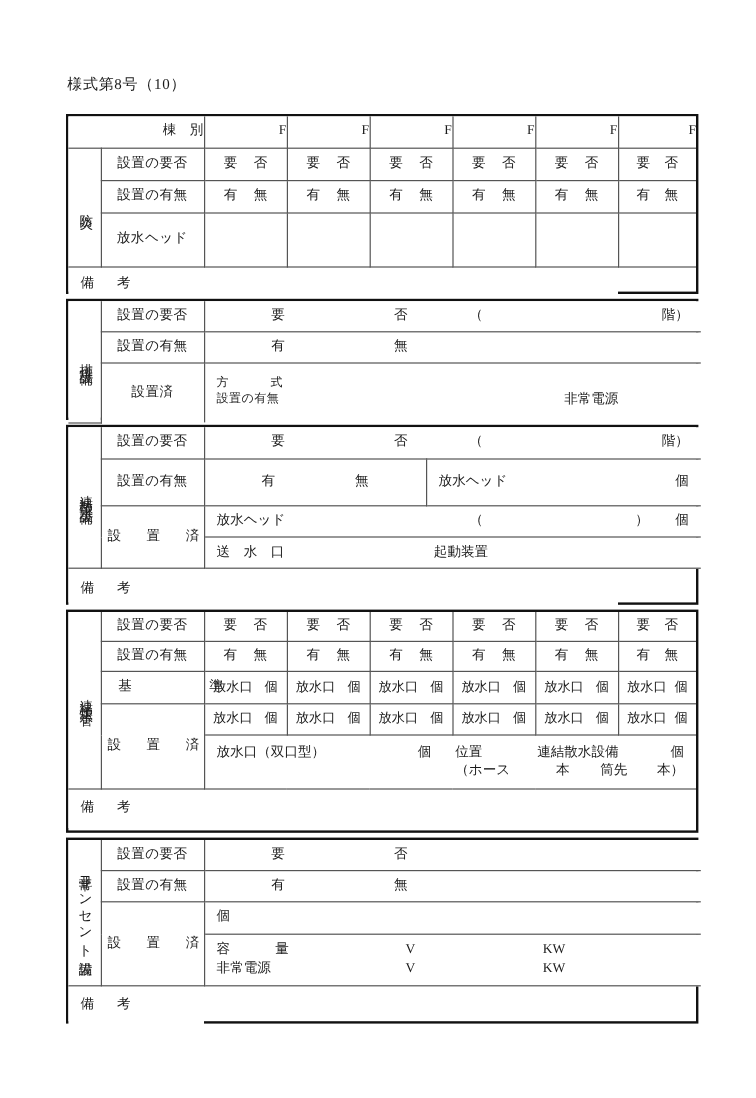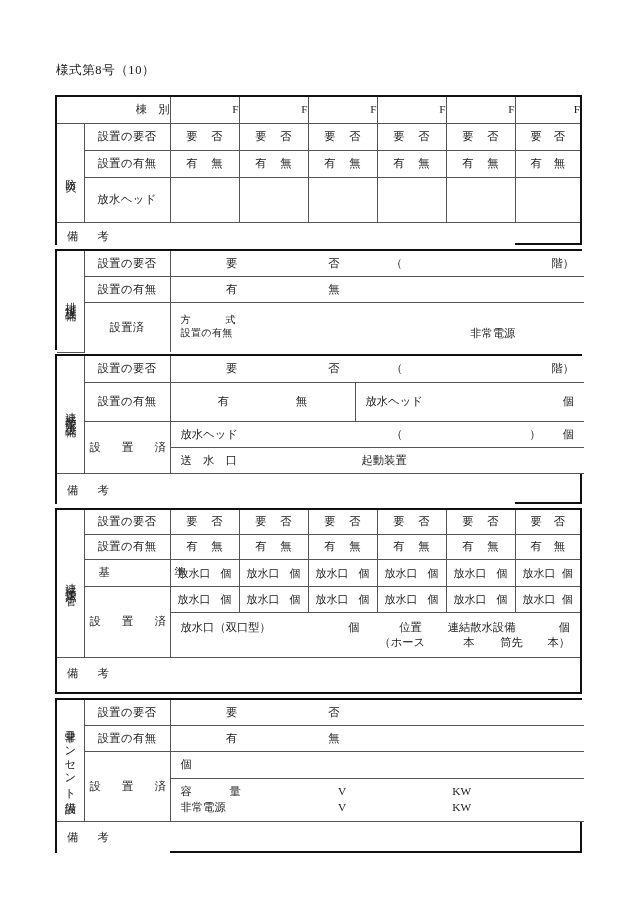--- a/index.html
+++ b/index.html
@@ -548,21 +548,21 @@
                 <span>個</span>
               </div>
             </td>
       </tr>
       <tr>
         <td colspan="6" style="height:44px">
           <div class="twoline" style="padding-top:4px">
             <div class="tl-row">
               <span style="flex:0 0 40%; text-align:left">放水口（双口型）</span>
               <span style="flex:0 0 9%; text-align:center">個</span>
-              <span style="flex:0 0 16%; text-align:center; padding-left:8px">位置</span>
+              <span style="flex:0 0 16%; text-align:left; padding-left:8px">位置</span>
               <span style="flex:1 1 auto; text-align:left; padding-left:6px">連結散水設備</span>
               <span style="flex:0 0 auto; text-align:right">個</span>
             </div>
             <div class="tl-row">
               <span style="flex:0 0 40%"></span>
               <span style="flex:0 0 9%"></span>
               <span style="flex:0 0 16%; text-align:left; padding-left:8px">（ホース</span>
               <span style="flex:0 0 14%; text-align:center">本</span>
               <span style="flex:1 1 auto; text-align:left; padding-left:4px">筒先</span>
               <span style="flex:0 0 auto; text-align:right">本）</span>

